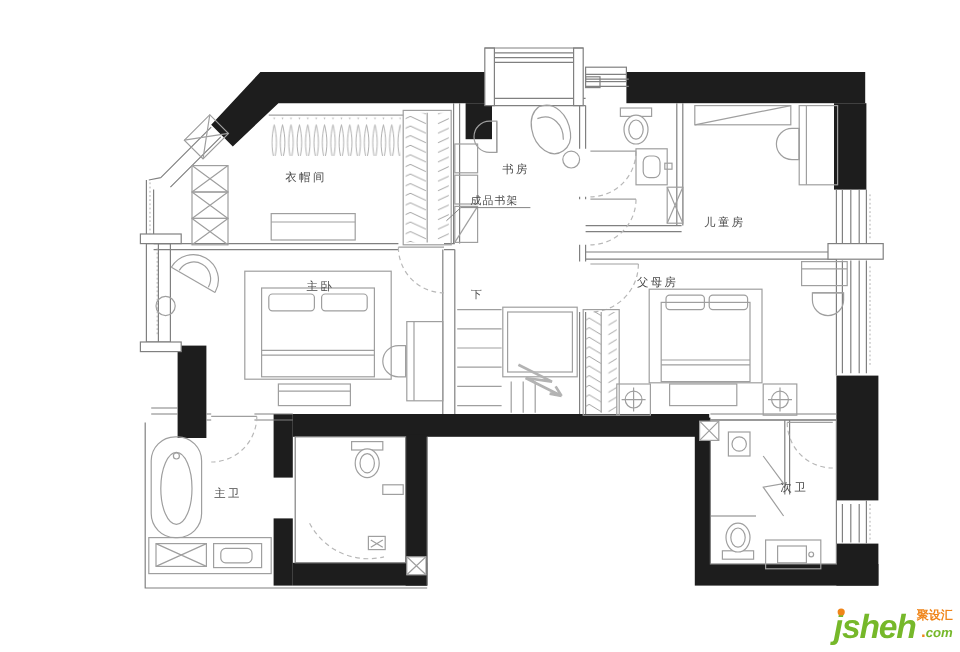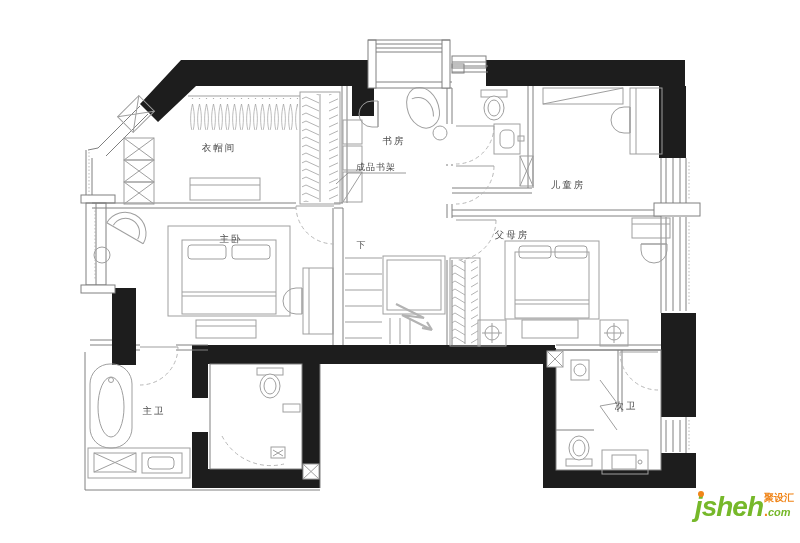--- a/index.html
+++ b/index.html
@@ -1,26 +1,26 @@
 <!DOCTYPE html>
 <html><head>
 <meta charset="utf-8">
 <style>
   html,body{margin:0;padding:0;background:#ffffff;}
   body{width:800px;height:543px;position:relative;overflow:hidden;
        font-family:"Liberation Sans","DejaVu Sans",sans-serif;}
-  #plan-wrap{position:absolute;inset:0;}
+  #plan-wrap{position:absolute;inset:0;padding-left:36px;}
   svg text{font-family:"DejaVu Sans","Liberation Sans",sans-serif;}
-  .logo{position:absolute;right:6px;bottom:22px;font-weight:bold;line-height:1;
+  .logo{position:absolute;right:6px;bottom:6px;font-weight:bold;line-height:1;
         white-space:nowrap;margin-top:28px;}
   .logo-brand{font-size:28px;color:#76b82a;letter-spacing:-1px;font-style:italic;position:relative;display:inline-block;}
   .logo-j{position:relative;}
   .logo-j::before{content:"";position:absolute;left:3px;top:0px;width:6px;height:6px;
         border-radius:50%;background:#f08519;}
-  .logo-right{display:inline-block;vertical-align:top;margin-left:1px;text-align:left;}
+  .logo-right{display:inline-block;vertical-align:top;margin-left:1px;text-align:right;}
   .logo-cn{display:block;font-size:10px;color:#f08519;font-style:normal;letter-spacing:0;}
   .logo-dot{color:#f08519;font-size:14px;}
   .logo-tld{color:#76b82a;font-size:11px;font-style:italic;}
 </style>
 </head>
 <body>
 
 <div id="plan-wrap">
 <svg width="800" height="543" viewBox="0 0 800 543" xmlns="http://www.w3.org/2000/svg">
   <defs>

